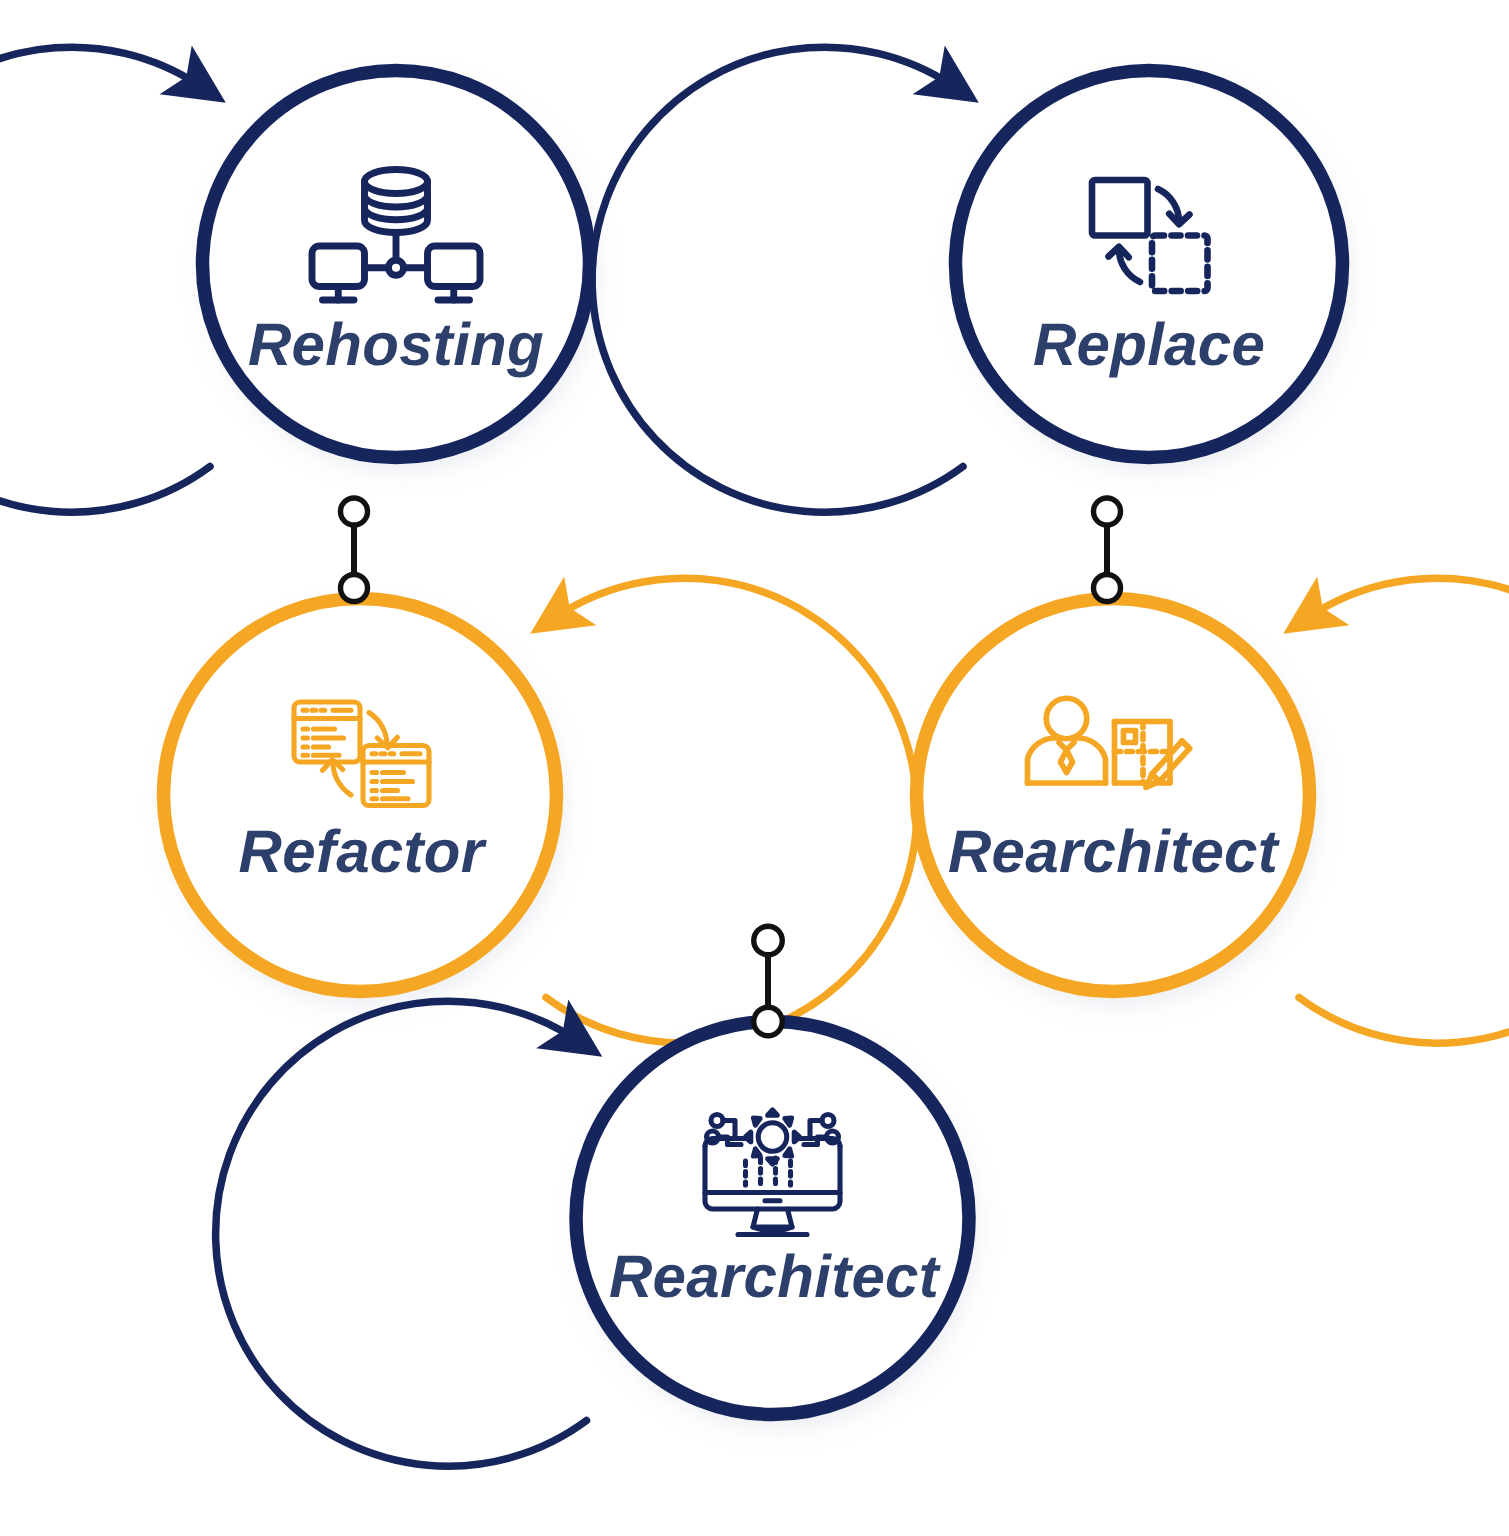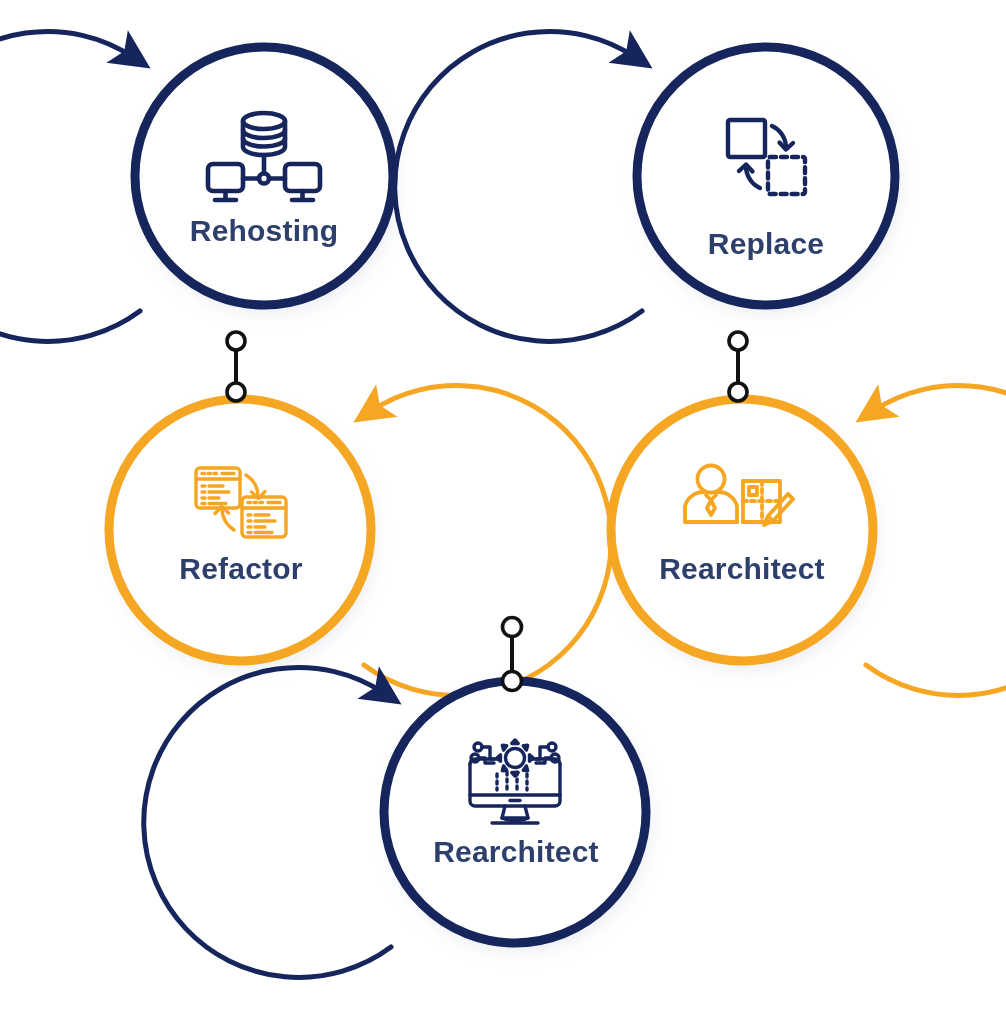--- a/index.html
+++ b/index.html
@@ -23,26 +23,27 @@
   #stage > svg {
     position: absolute;
     top: 0;
     left: 0;
   }
   .node-label {
     position: absolute;
     text-align: center;
     font-family: "Liberation Sans", sans-serif;
     font-weight: bold;
-    font-size: 30px;
+    font-size: 40px;
     letter-spacing: 0.2px;
     color: #2d3f6b;
     white-space: nowrap;
     transform: translate(-50%, -50%);
     pointer-events: none;
+    font-style: italic;
   }
 </style>
 </head>
 <body>
 
 <div id="stage">
 
   <svg width="1006" height="1024" viewBox="0 0 1006 1024" xmlns="http://www.w3.org/2000/svg">
 
     <defs>
@@ -222,18 +223,18 @@
     </g>
     <g>
       <line x1="512" y1="627" x2="512" y2="681" stroke="#111111" stroke-width="4"></line>
       <circle cx="512" cy="627" r="9.5" fill="#ffffff" stroke="#111111" stroke-width="3.6"></circle>
       <circle cx="512" cy="681" r="9.5" fill="#ffffff" stroke="#111111" stroke-width="3.6"></circle>
     </g>
 
   </svg>
 
   <div class="node-label" style="left:264px; top:231px;">Rehosting</div>
-  <div class="node-label" style="left:766px; top:244px;">Replace</div>
+  <div class="node-label" style="left:766px; top:231px;">Replace</div>
   <div class="node-label" style="left:241px; top:569px;">Refactor</div>
   <div class="node-label" style="left:742px; top:569px;">Rearchitect</div>
   <div class="node-label" style="left:516px; top:852px;">Rearchitect</div>
 
 </div>
 
 </body></html>

